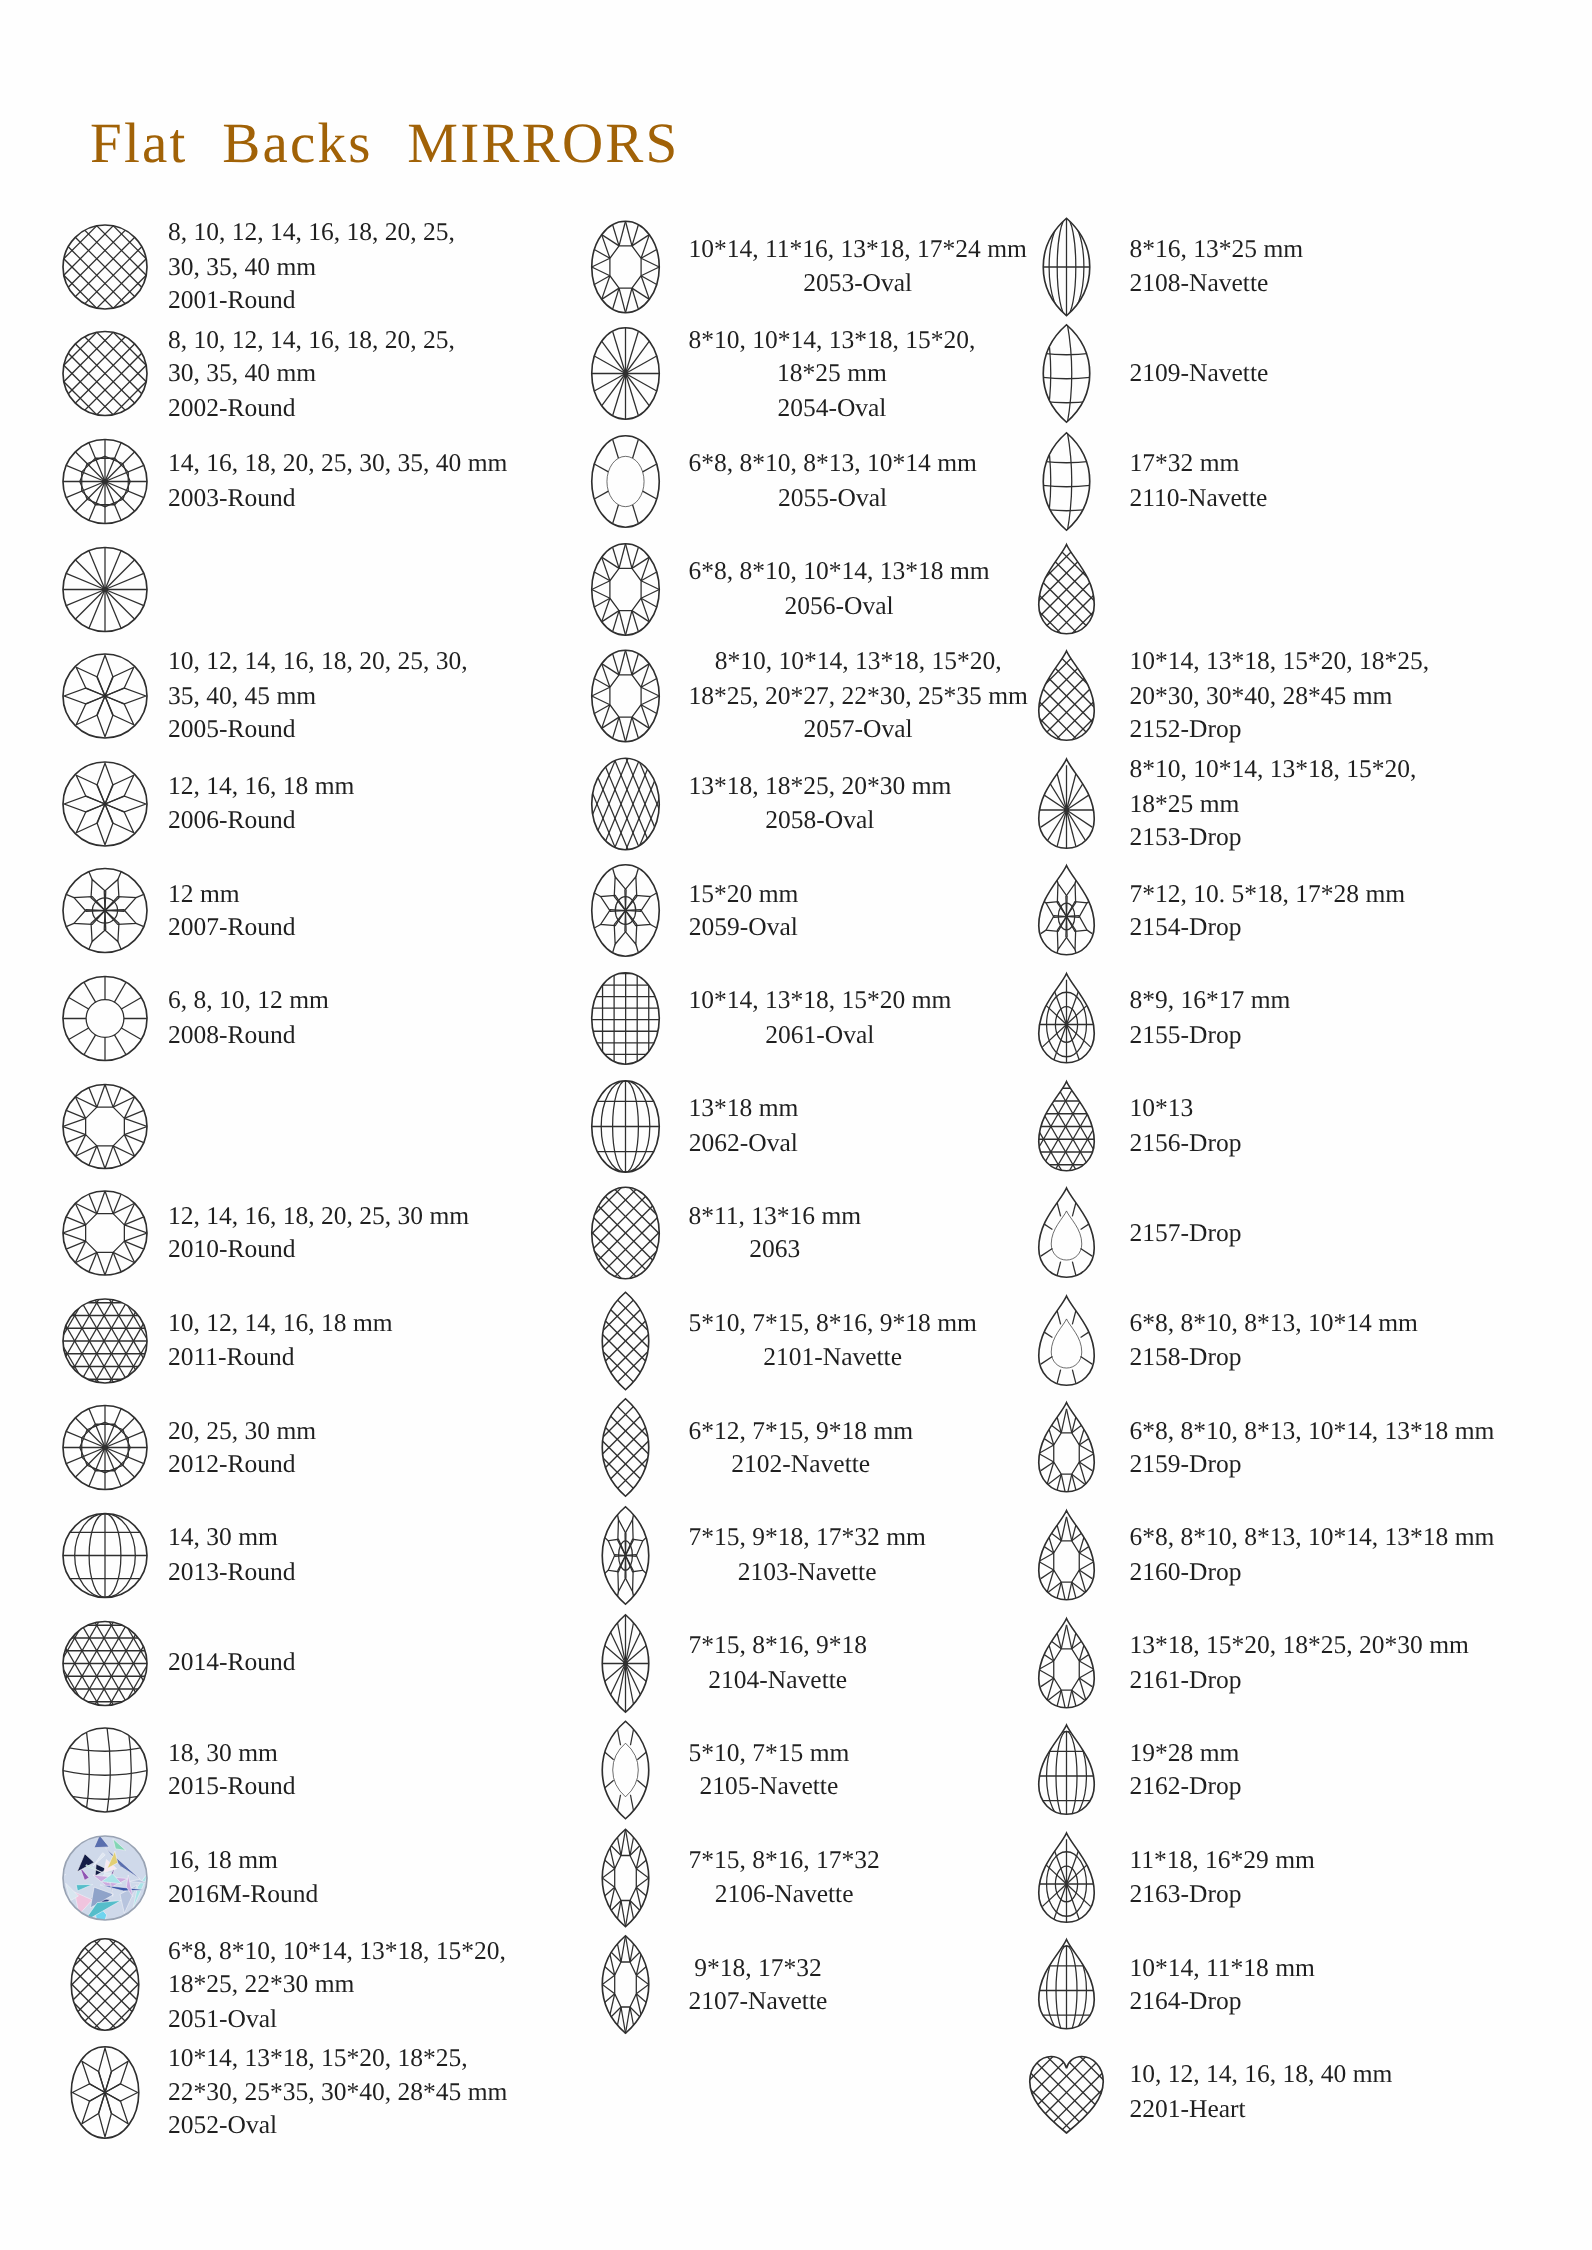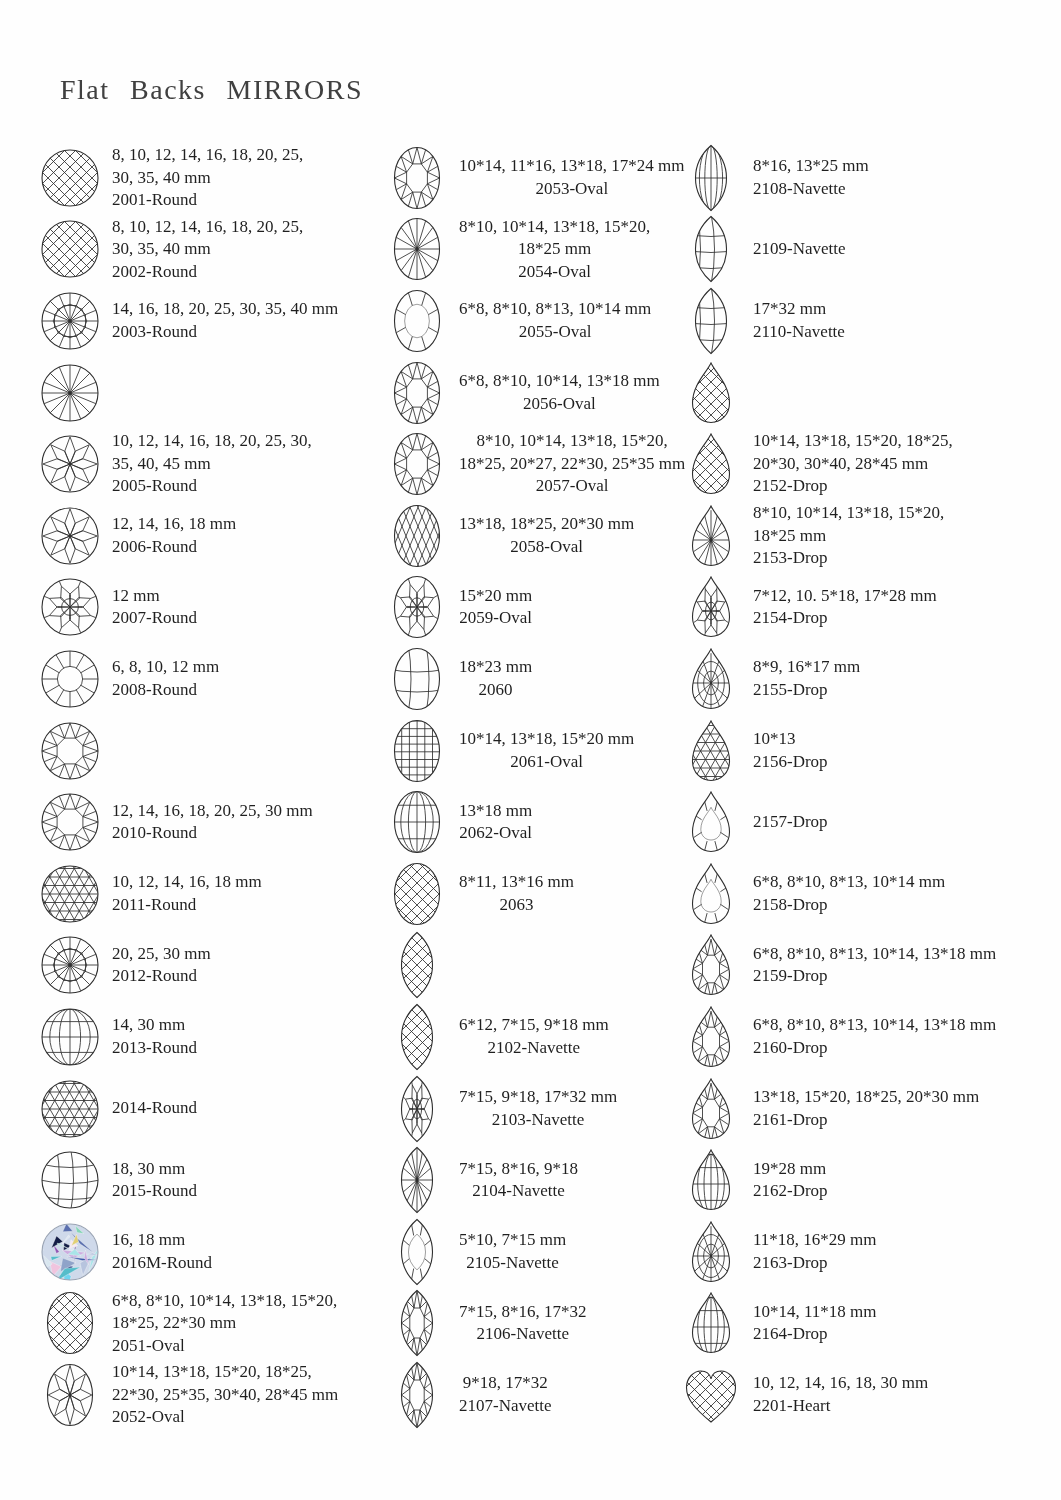--- a/index.html
+++ b/index.html
@@ -3,21 +3,21 @@
 <meta charset="utf-8">
 <style>
   html,body{margin:0;padding:0;background:#ffffff;}
   .page{
     position:relative;width:1061px;height:1500px;margin:0 auto;
     background:#fefefe;color:#1f1f1f;overflow:hidden;
     font-family:"Liberation Serif","DejaVu Serif",serif;
   }
   .title{
     position:absolute;left:60px;top:74px;margin:0;
-    font-size:28px;font-weight:400;color:#404040;
+    font-size:38px;font-weight:400;color:#a16207;
     letter-spacing:1.5px;word-spacing:12px;white-space:nowrap;text-align:right;
   }
   .col{position:absolute;top:142px;display:flex;flex-direction:column;}
   .col0{left:38px;width:330px;}
   .col1{left:385px;width:330px;text-align:center;}
   .col2{left:679px;width:344px;}
   .row{height:71.6px;display:flex;align-items:center;}
   .icon{flex:0 0 64px;width:64px;display:flex;justify-content:center;align-items:center;}
   .icon svg{display:block;}
   .txt{margin-left:10px;display:flex;flex-direction:column;justify-content:center;}
@@ -1020,44 +1020,20 @@
         </span>
         <span class="txt">
           <span class="sizes">15*20 mm</span>
           <span class="model">2059-Oval</span>
         </span>
       </div>
       <div class="row">
         <span class="icon">
           <svg width="60" height="72" viewBox="0 0 60 72" aria-hidden="true">
     <defs>
-              <clipPath id="clip1_7">
-                <ellipse cx="30" cy="36" rx="22.5" ry="30.5"></ellipse>
-              </clipPath>
-            </defs>
-    <g clip-path="url(#clip1_7)" fill="none" stroke="#2f2f2f" stroke-width="0.85">
-              <path d="M 21 0 Q 27 36 21 72"></path>
-              <path d="M 39 0 Q 45 36 39 72"></path>
-              <path d="M 0 26 Q 30 32 60 26"></path>
-              <path d="M 0 46 Q 30 52 60 46"></path>
-            </g>
-    <g fill="none" stroke="#2f2f2f" stroke-width="1.1">
-              <ellipse cx="30" cy="36" rx="22.5" ry="30.5"></ellipse>
-            </g>
-  </svg>
-        </span>
-        <span class="txt">
-          <span class="sizes">18*23 mm</span>
-          <span class="model">2060</span>
-        </span>
-      </div>
-      <div class="row">
-        <span class="icon">
-          <svg width="60" height="72" viewBox="0 0 60 72" aria-hidden="true">
-    <defs>
               <clipPath id="clip1_8">
                 <ellipse cx="30" cy="36" rx="22.5" ry="30.5"></ellipse>
               </clipPath>
             </defs>
     <g clip-path="url(#clip1_8)" fill="none" stroke="#2f2f2f" stroke-width="0.85">
               <line x1="7" y1="0" x2="7" y2="72"></line>
               <line x1="14.7" y1="0" x2="14.7" y2="72"></line>
               <line x1="22.4" y1="0" x2="22.4" y2="72"></line>
               <line x1="30.099999999999998" y1="0" x2="30.099999999999998" y2="72"></line>
               <line x1="37.8" y1="0" x2="37.8" y2="72"></line>
@@ -1187,20 +1163,24 @@
               <line x1="110" y1="0" x2="38" y2="72"></line>
               <line x1="49" y1="0" x2="121" y2="72"></line>
               <line x1="121" y1="0" x2="49" y2="72"></line>
               <line x1="60" y1="0" x2="132" y2="72"></line>
               <line x1="132" y1="0" x2="60" y2="72"></line>
             </g>
     <g fill="none" stroke="#2f2f2f" stroke-width="1.1">
               <path d="M30 3.5 Q45.5 17 45.5 36 Q45.5 55 30 68.5 Q14.5 55 14.5 36 Q14.5 17 30 3.5 Z"></path>
             </g>
   </svg>
+        </span>
+        <span class="txt">
+          <span class="sizes">5*10, 7*15, 8*16, 9*18 mm</span>
+          <span class="model">2101-Navette</span>
         </span>
       </div>
       <div class="row">
         <span class="icon">
           <svg width="60" height="72" viewBox="0 0 60 72" aria-hidden="true">
     <defs>
               <clipPath id="clip1_12">
                 <path d="M30 3.5 Q45.5 17 45.5 36 Q45.5 55 30 68.5 Q14.5 55 14.5 36 Q14.5 17 30 3.5 Z"></path>
               </clipPath>
             </defs>
@@ -2086,18 +2066,18 @@
               <line x1="121" y1="0" x2="49" y2="72"></line>
               <line x1="60" y1="0" x2="132" y2="72"></line>
               <line x1="132" y1="0" x2="60" y2="72"></line>
             </g>
     <g fill="none" stroke="#2f2f2f" stroke-width="1.1">
               <path d="M30 63 C13.5 49.5 5.5 40 5.5 28.5 C5.5 18.5 13 12 19.8 12 C25.2 12 28.9 15.4 30 19.8 C31.1 15.4 34.8 12 40.2 12 C47 12 54.5 18.5 54.5 28.5 C54.5 40 46.5 49.5 30 63 Z"></path>
             </g>
   </svg>
         </span>
         <span class="txt">
-          <span class="sizes">10, 12, 14, 16, 18, 30 mm</span>
+          <span class="sizes">10, 12, 14, 16, 18, 40 mm</span>
           <span class="model">2201-Heart</span>
         </span>
       </div>
     </div>
 </div>
 
 </body></html>

